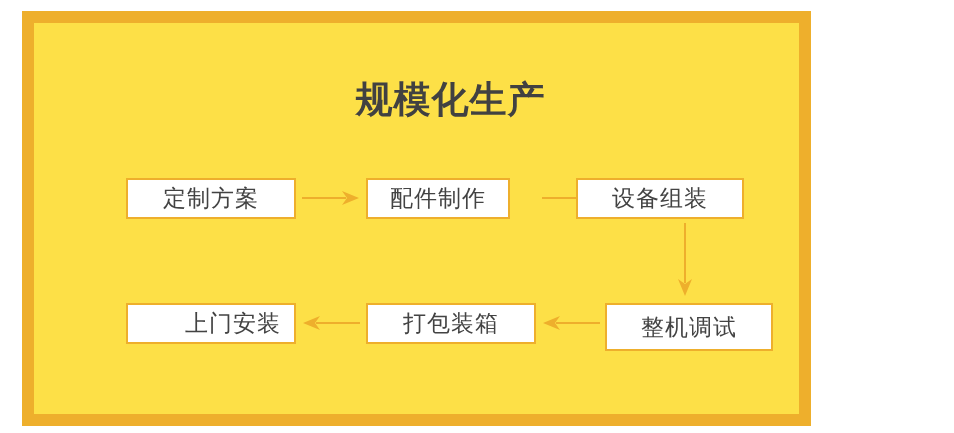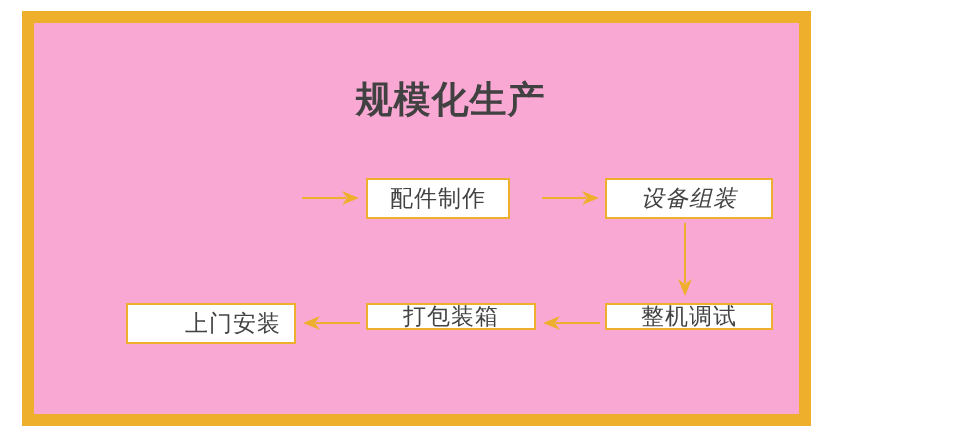--- a/index.html
+++ b/index.html
@@ -24,21 +24,21 @@
 
   
   #frame {
     position: absolute;
     left: 22px;
     top: 11px;
     width: 789px;
     height: 415px;
     box-sizing: border-box;
     border: 12px solid #eeaf2c;
-    background: #f9a8d4;
+    background: #fde047;
   }
 
   
   #title {
     position: absolute;
     left: 34px;
     top: 55px;
     width: 765px;
     text-align: center;
     font-size: 37px;
@@ -60,23 +60,23 @@
     line-height: 1;
     display: flex;
     align-items: center;
     justify-content: center;
     letter-spacing: 1px;
     white-space: nowrap;
   }
 
   #node-1 { left: 92px;  top: 155px; width: 170px; height: 41px; }
   #node-2 { left: 332px; top: 155px; width: 144px; height: 41px; }
-  #node-3 { left: 571px; top: 155px; width: 168px; height: 41px; font-style: italic; }
-  #node-4 { left: 571px; top: 280px; width: 168px; height: 27px; }
-  #node-5 { left: 332px; top: 280px; width: 170px; height: 27px; }
+  #node-3 { left: 542px; top: 155px; width: 168px; height: 41px; }
+  #node-4 { left: 571px; top: 280px; width: 168px; height: 48px; }
+  #node-5 { left: 332px; top: 280px; width: 170px; height: 41px; }
   #node-6 { left: 92px;  top: 280px; width: 170px; height: 41px; padding-left: 44px; }
 
   
   .arrow {
     position: absolute;
   }
   .arrow svg { display: block; }
 
   #arrow-1 { left: 268px; top: 162px; }
   #arrow-2 { left: 508px; top: 162px; }
@@ -86,20 +86,23 @@
 </style>
 </head>
 <body>
 
 <div id="canvas">
 
   <div id="frame">
 
     <div id="title">规模化生产</div>
 
+    <div class="node" id="node-1">
+      <span>定制方案</span>
+    </div>
 
     <div class="arrow" id="arrow-1">
       <svg width="58" height="26" viewBox="0 0 58 26">
         <line x1="0" y1="13" x2="44" y2="13" stroke="#eeaf2c" stroke-width="2"></line>
         <polygon points="40,6 57,13 40,20 45,13" fill="#eeaf2c"></polygon>
       </svg>
     </div>
 
     <div class="node" id="node-2">
       <span>配件制作</span>

